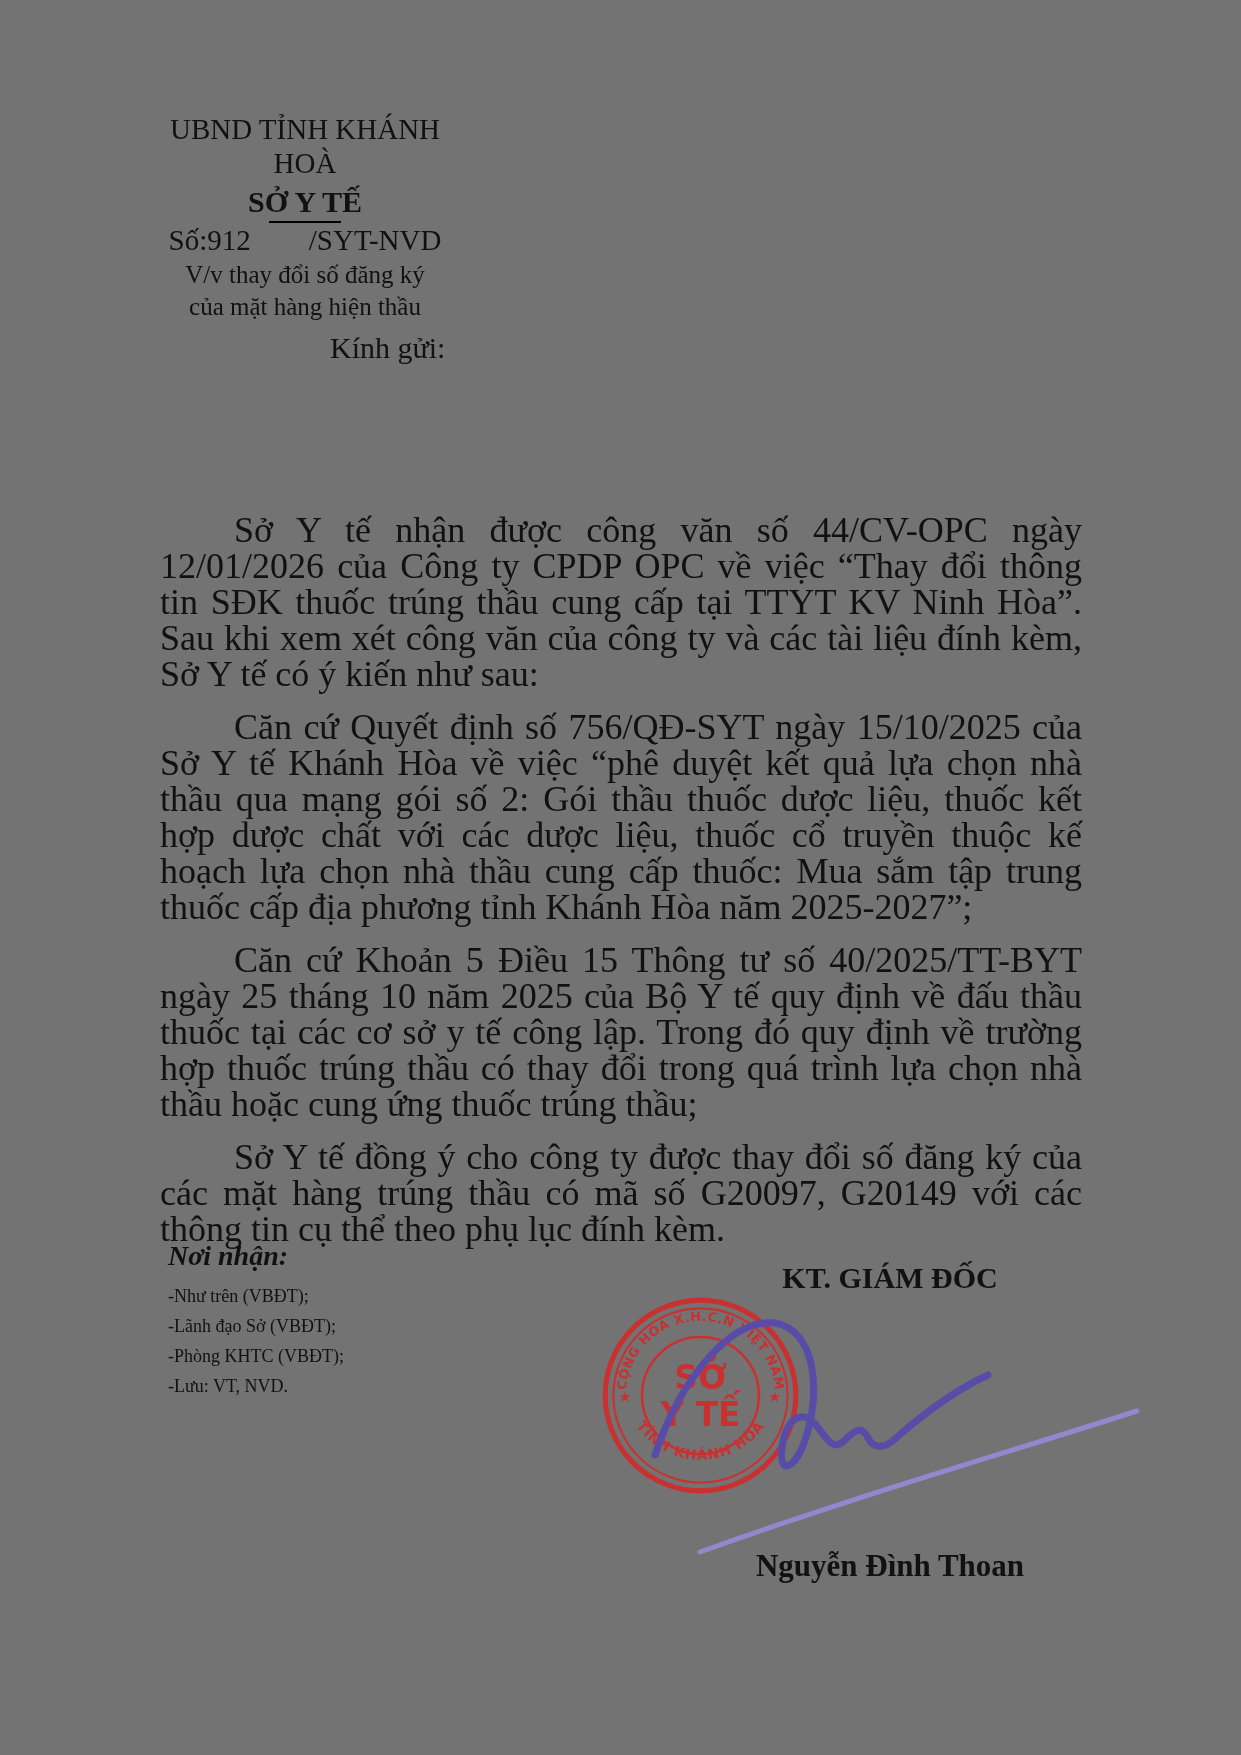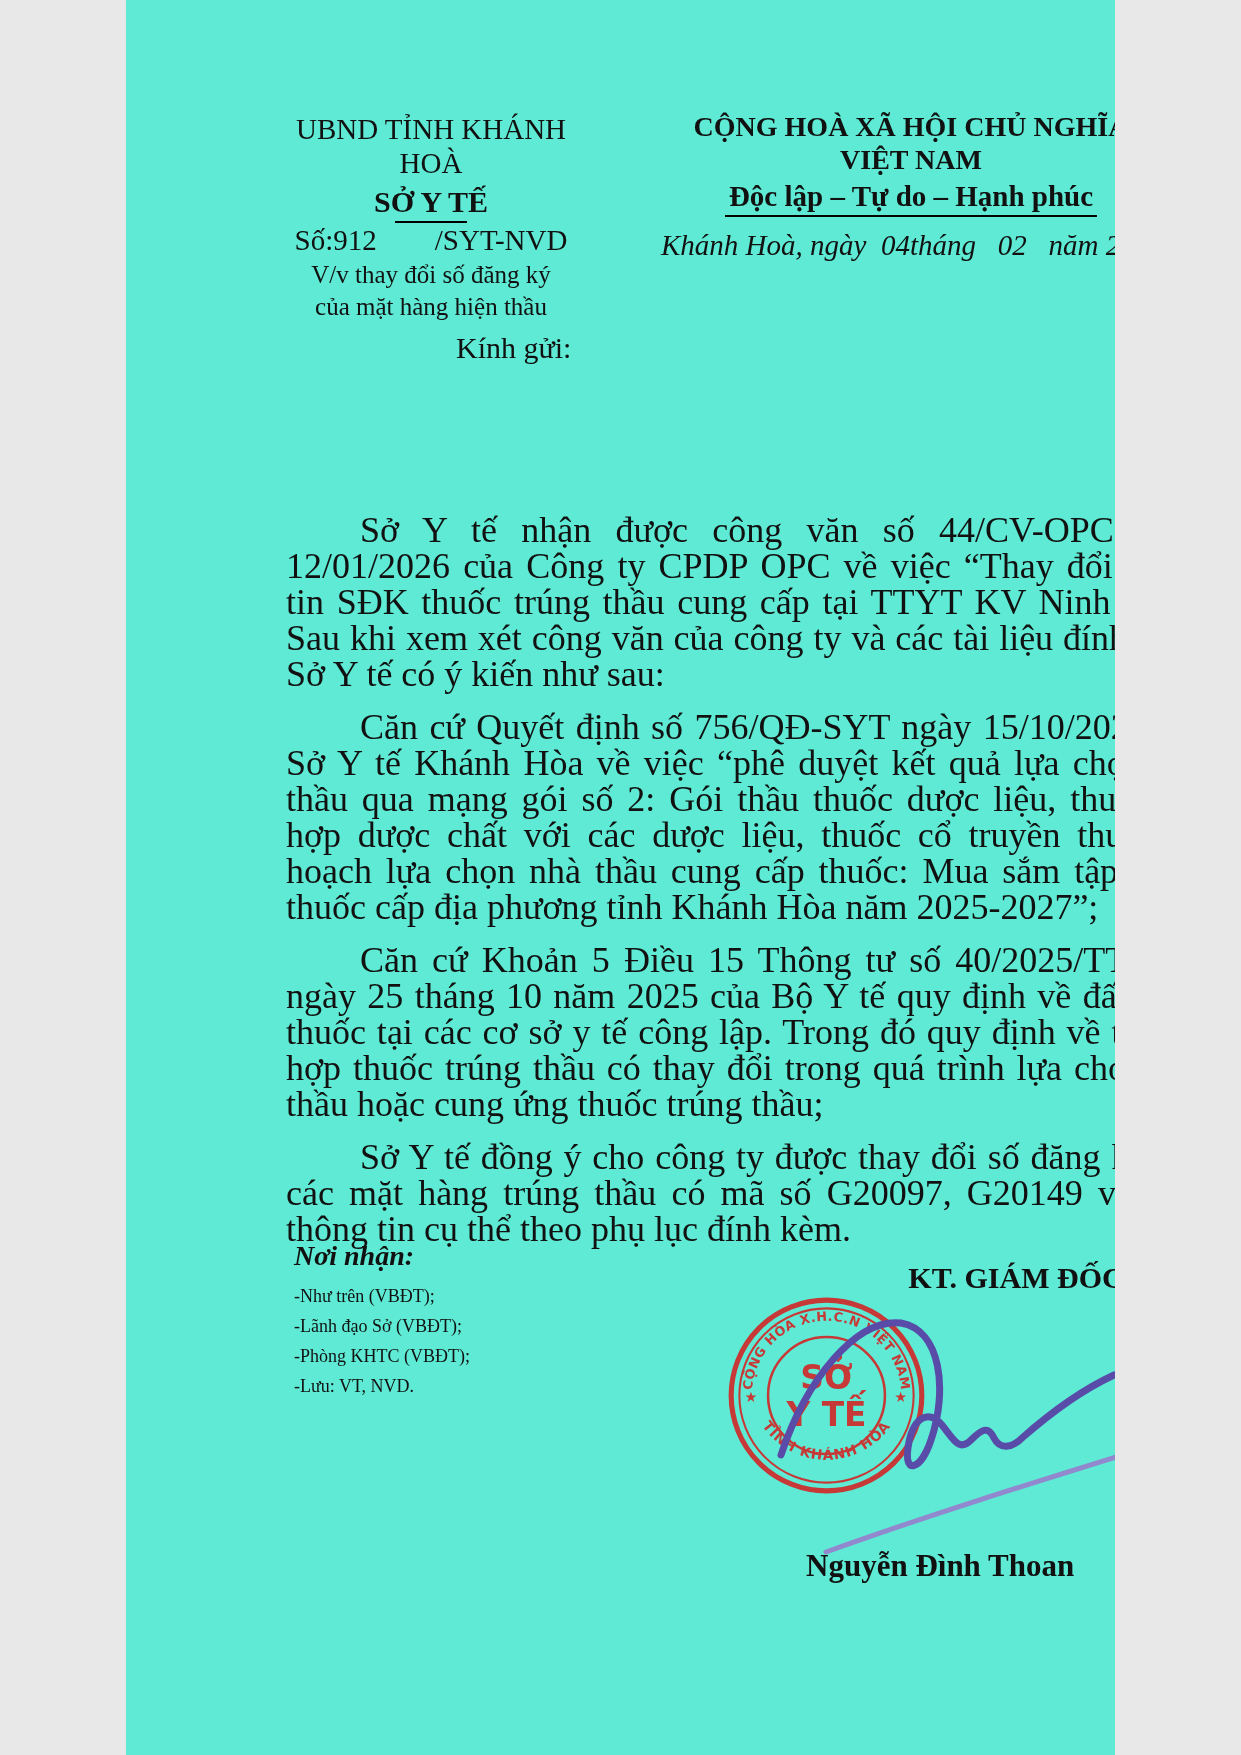--- a/index.html
+++ b/index.html
@@ -1,20 +1,20 @@
 <!DOCTYPE html>
 <html><head>
 <meta charset="utf-8">
 <style>
   html,body{margin:0;padding:0;background:#e8e8e8;}
   .page{
     position:relative;
-    width:989px;height:1755px;
+    width:1241px;height:1755px;
     margin:0 auto;
-    background:#5eead4;
+    background:#737373;
     font-family:"Liberation Serif","DejaVu Serif",serif;
     color:#111;
     overflow:hidden;
   }
   
   .header-left{position:absolute;left:140px;top:112px;width:330px;text-align:center;}
   .org-parent{font-size:29px;line-height:34px;}
   .org-name{font-size:30px;font-weight:bold;line-height:36px;margin-top:4px;}
   .org-underline{width:72px;height:2px;background:#000;margin:1px auto 0 auto;}
   .doc-number{font-size:29px;line-height:34px;margin-top:0;white-space:pre;}
@@ -35,46 +35,41 @@
              font-size:36px;line-height:36px;text-align:justify;}
   .body-text p{margin:0 0 17px 0;text-indent:74px;}
 
   
   .noi-nhan{position:absolute;left:168px;top:1240px;}
   .noi-nhan-label{font-size:28px;font-weight:bold;font-style:italic;}
   .noi-nhan-list{font-size:18px;line-height:30px;margin-top:9px;}
 
   .sign-titles{position:absolute;left:680px;top:1256px;width:420px;text-align:center;
                font-size:30px;font-weight:bold;line-height:43px;}
-  .signer-name{position:absolute;left:680px;top:1548px;width:420px;
+  .signer-name{position:absolute;left:680px;top:1548px;width:420px;text-align:center;
                font-size:31px;font-weight:bold;}
 
   .seal{position:absolute;left:598px;top:1293px;width:205px;height:205px;opacity:0.93;}
   .seal text{font-family:"DejaVu Sans","Liberation Sans",sans-serif;font-weight:bold;}
   .signature{position:absolute;left:600px;top:1290px;width:560px;height:270px;}
 </style>
 </head>
 <body>
 
 <div class="page">
 
   <div class="header-left">
     <div class="org-parent">UBND TỈNH KHÁNH HOÀ</div>
     <div class="org-name">SỞ Y TẾ</div>
     <div class="org-underline"></div>
     <div class="doc-number">Số:912        /SYT-NVD</div>
     <div class="subject">V/v thay đổi số đăng ký</div>
     <div class="subject">của mặt hàng hiện thầu</div>
   </div>
 
-  <div class="header-right">
-    <div class="national-title">CỘNG HOÀ XÃ HỘI CHỦ NGHĨA VIỆT NAM</div>
-    <div><span class="motto">Độc lập – Tự do – Hạnh phúc</span></div>
-    <div class="date-line">Khánh Hoà, ngày  04tháng   02   năm 2026</div>
-  </div>
 
   <div class="salutation">Kính gửi:</div>
 
   <div class="body-text">
     <p>Sở Y tế nhận được công văn số 44/CV-OPC ngày 12/01/2026 của Công ty CPDP OPC về việc “Thay đổi thông tin SĐK thuốc trúng thầu cung cấp tại TTYT KV Ninh Hòa”. Sau khi xem xét công văn của công ty và các tài liệu đính kèm, Sở Y tế có ý kiến như sau:</p>
     <p>Căn cứ Quyết định số 756/QĐ-SYT ngày 15/10/2025 của Sở Y tế Khánh Hòa về việc “phê duyệt kết quả lựa chọn nhà thầu qua mạng gói số 2: Gói thầu thuốc dược liệu, thuốc kết hợp dược chất với các dược liệu, thuốc cổ truyền thuộc kế hoạch lựa chọn nhà thầu cung cấp thuốc: Mua sắm tập trung thuốc cấp địa phương tỉnh Khánh Hòa năm 2025-2027”;</p>
     <p>Căn cứ Khoản 5 Điều 15 Thông tư số 40/2025/TT-BYT ngày 25 tháng 10 năm 2025 của Bộ Y tế quy định về đấu thầu thuốc tại các cơ sở y tế công lập. Trong đó quy định về trường hợp thuốc trúng thầu có thay đổi trong quá trình lựa chọn nhà thầu hoặc cung ứng thuốc trúng thầu;</p>
     <p>Sở Y tế đồng ý cho công ty được thay đổi số đăng ký của các mặt hàng trúng thầu có mã số G20097, G20149 với các thông tin cụ thể theo phụ lục đính kèm.</p>
   </div>
 

